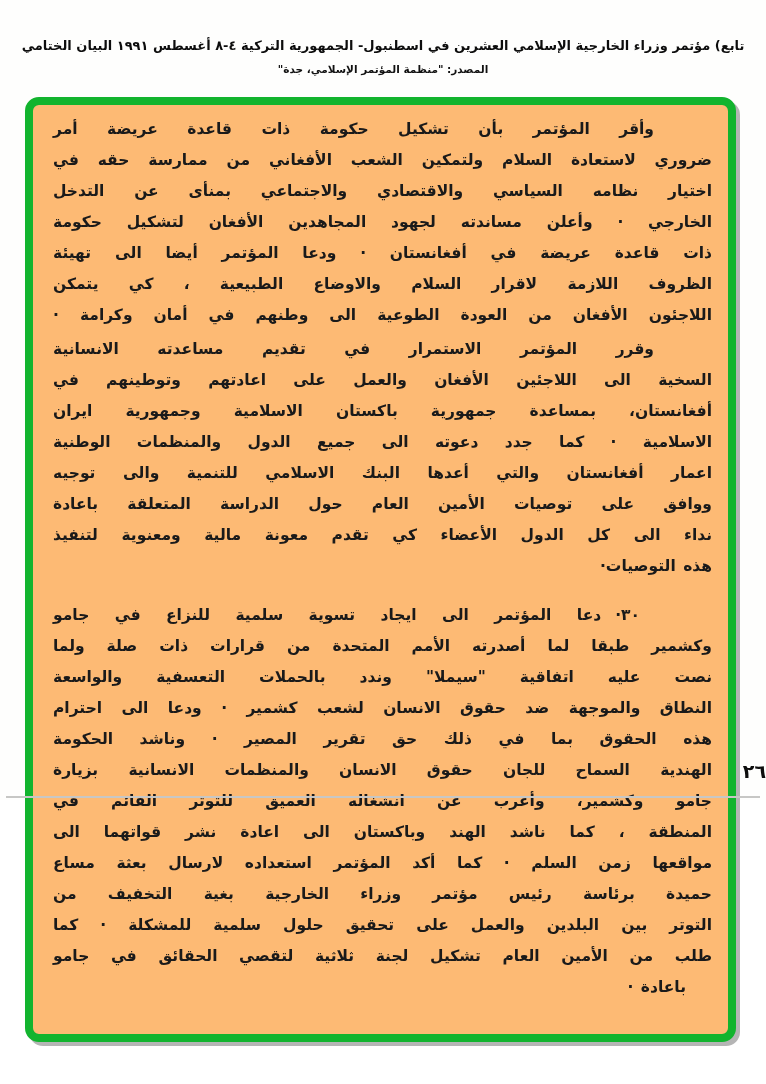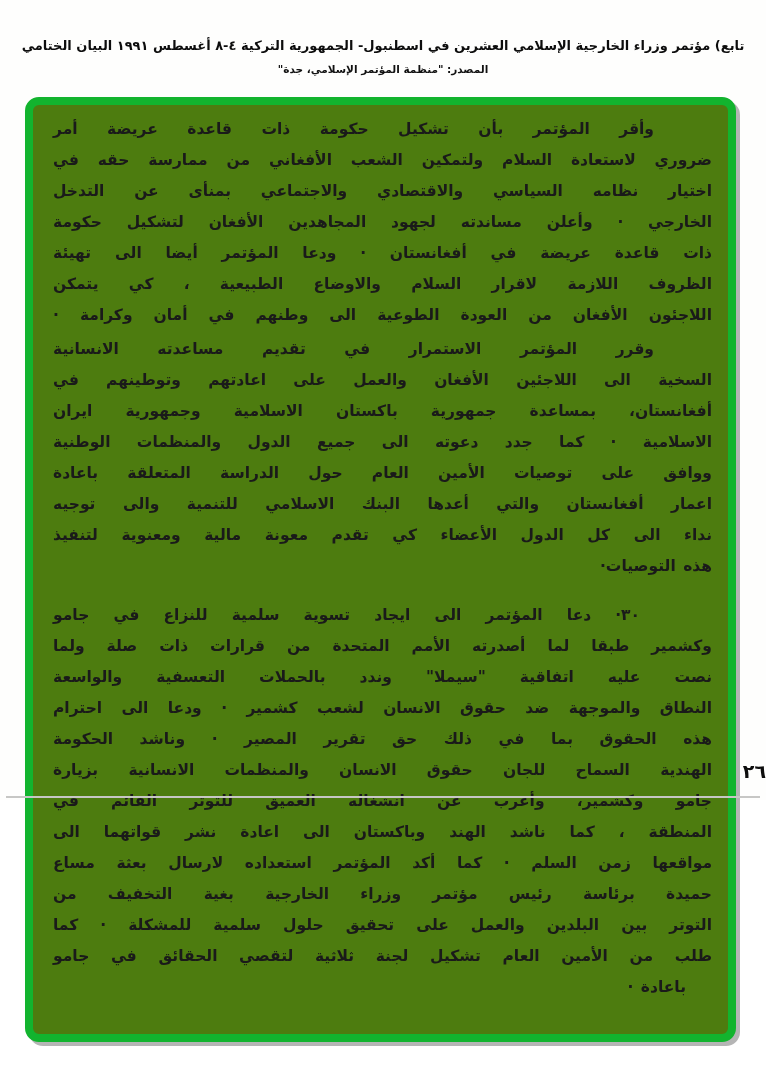--- a/index.html
+++ b/index.html
@@ -21,21 +21,21 @@
   }
   .doc-source { margin-top: 10px; font-size: 10.5px; font-weight: bold; color: #111; }
 
   
   .frame {
     position: absolute;
     left: 25px; top: 97px;
     width: 711px; height: 945px;
     border: 8px solid #12b42e;
     border-radius: 14px;
-    background: #4d7c0f;
+    background: #fdba74;
     box-shadow: 4px 4px 0 rgba(90,90,90,0.45);
     padding: 9px 16px 0 20px;
   }
 
   .doc-body { direction: rtl; }
 
   .paragraph + .paragraph { margin-top: 3px; }
   .paragraph.numbered { margin-top: 18px; }
 
   .line {
@@ -48,21 +48,21 @@
     text-align: justify;
     text-align-last: justify;
     word-spacing: 2px;
     white-space: nowrap;
   }
   .line.indent { padding-right: 58px; }
   .line.short-last { text-align-last: right; }
   .paragraph:last-child .line.short-last { padding-right: 26px; }
 
   .line.numbered-line { display: flex; direction: rtl; white-space: nowrap; }
-  .item-number { padding-right: 72px; margin-left: 24px; font-weight: bold; }
+  .item-number { padding-right: 72px; margin-left: 14px; font-weight: bold; }
   .line-text { flex: 1; text-align: justify; text-align-last: justify; word-spacing: 2px; }
 
   
   .page-number {
     position: absolute; bottom: 18px; left: 0; right: 0;
     text-align: right; font-size: 19px; font-weight: bold; color: #0d0d0d;
   }
   .bottom-rule {
     position: absolute; bottom: 2px; left: 6px; right: 6px;
     height: 2px; background: #c7c7c5;
@@ -87,22 +87,22 @@
           <div class="line">الخارجي · وأعلن مساندته لجهود المجاهدين الأفغان لتشكيل حكومة</div>
           <div class="line">ذات قاعدة عريضة في أفغانستان · ودعا المؤتمر أيضا الى تهيئة</div>
           <div class="line">الظروف اللازمة لاقرار السلام والاوضاع الطبيعية ، كي يتمكن</div>
           <div class="line">اللاجئون الأفغان من العودة الطوعية الى وطنهم في أمان وكرامة ·</div>
         </div>
         <div class="paragraph">
           <div class="line indent">وقرر المؤتمر الاستمرار في تقديم مساعدته الانسانية</div>
           <div class="line">السخية الى اللاجئين الأفغان والعمل على اعادتهم وتوطينهم في</div>
           <div class="line">أفغانستان، بمساعدة جمهورية باكستان الاسلامية وجمهورية ايران</div>
           <div class="line">الاسلامية · كما جدد دعوته الى جميع الدول والمنظمات الوطنية</div>
+          <div class="line">اعمار أفغانستان والتي أعدها البنك الاسلامي للتنمية والى توجيه</div>
           <div class="line">ووافق على توصيات الأمين العام حول الدراسة المتعلقة باعادة</div>
-          <div class="line">اعمار أفغانستان والتي أعدها البنك الاسلامي للتنمية والى توجيه</div>
           <div class="line">نداء الى كل الدول الأعضاء كي تقدم معونة مالية ومعنوية لتنفيذ</div>
           <div class="line short-last">هذه التوصيات·</div>
         </div>
         <div class="paragraph numbered">
           <div class="line numbered-line">
             <span class="item-number">٣٠·</span>
             <span class="line-text">دعا المؤتمر الى ايجاد تسوية سلمية للنزاع في جامو</span>
           </div>
           <div class="line">وكشمير طبقا لما أصدرته الأمم المتحدة من قرارات ذات صلة ولما</div>
           <div class="line">نصت عليه اتفاقية "سيملا" وندد بالحملات التعسفية والواسعة</div>

